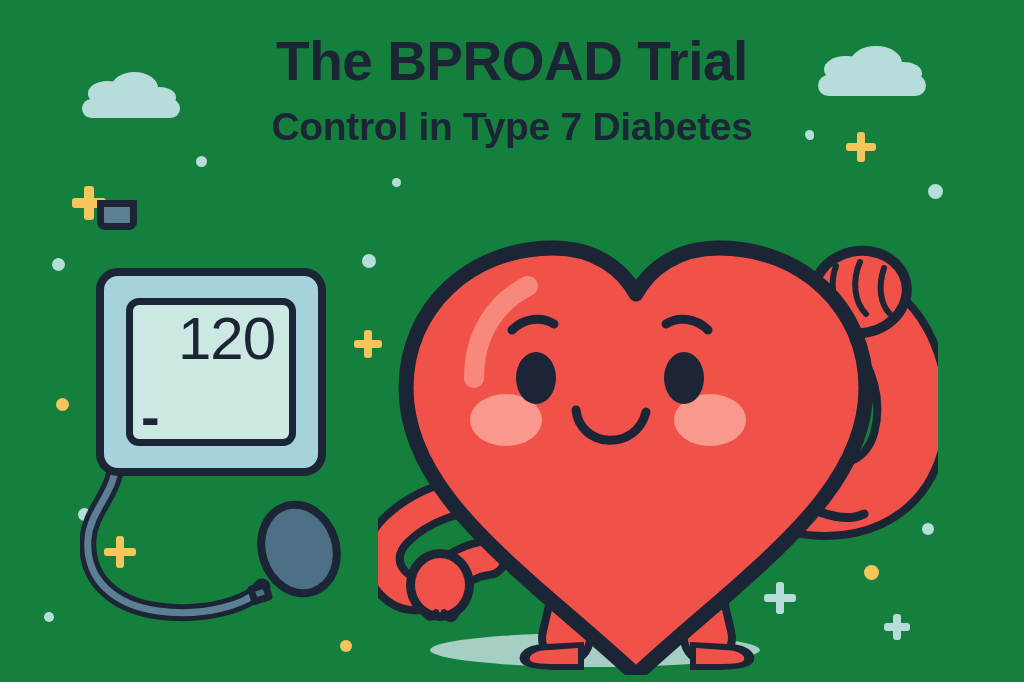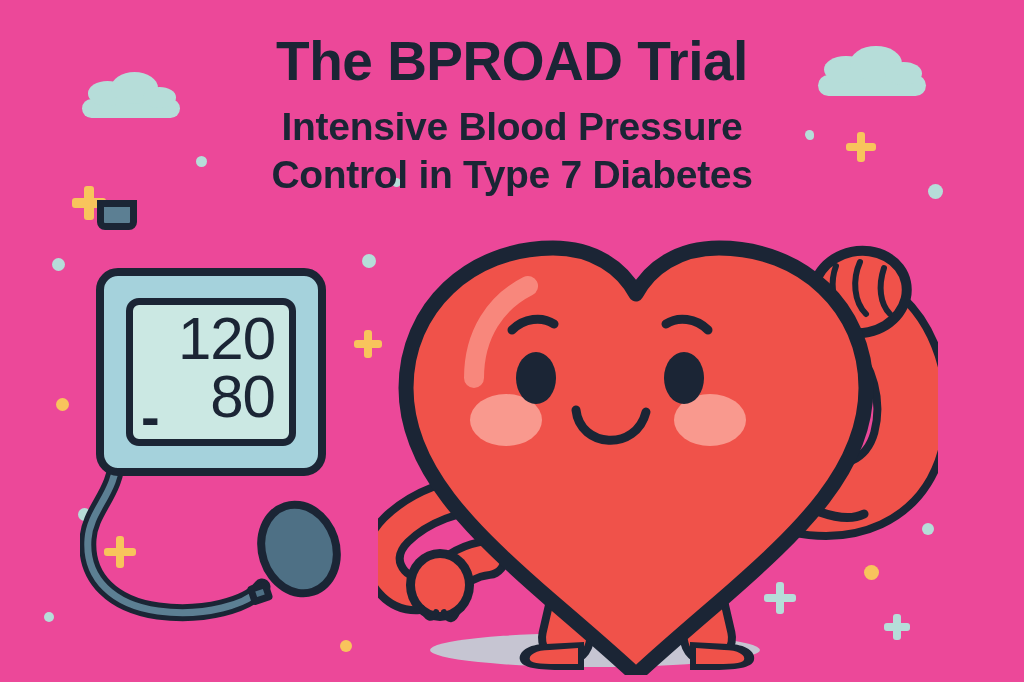--- a/index.html
+++ b/index.html
@@ -4,21 +4,21 @@
 <style>
   html, body {
     margin: 0;
     padding: 0;
     background: #ffffff;
   }
   #canvas {
     position: relative;
     width: 1024px;
     height: 682px;
-    background: #ec4899;
+    background: #15803d;
     overflow: hidden;
     font-family: "Liberation Sans", sans-serif;
   }
 
   
   .deco { position: absolute; }
   .deco-dot { border-radius: 50%; }
   .deco-plus {
     
   }
@@ -241,21 +241,20 @@
       <div class="deco deco-dot" style="background: rgb(182, 221, 217); left: 928px; top: 184px; width: 15px; height: 15px;"></div>
       <div class="deco deco-dot" style="background: rgb(182, 221, 217); left: 810px; top: 512px; width: 14px; height: 14px;"></div>
       <div class="deco deco-dot" style="background: rgb(248, 196, 92); left: 864px; top: 565px; width: 15px; height: 15px;"></div>
       <div class="deco deco-dot" style="background: rgb(182, 221, 217); left: 922px; top: 523px; width: 12px; height: 12px;"></div>
       <div class="deco deco-dot" style="background: rgb(248, 196, 92); left: 340px; top: 640px; width: 12px; height: 12px;"></div>
       <div class="deco deco-dot" style="background: rgb(182, 221, 217); left: 44px; top: 612px; width: 10px; height: 10px;"></div>
     </div>
 
   <div id="title-block">
     <div id="main-title">The BPROAD Trial</div>
-    <div class="subtitle-line">Intensive Blood Pressure</div>
     <div class="subtitle-line">Control in Type 7 Diabetes</div>
   </div>
 
   <div id="ground-shadow"></div>
 
   <svg id="bp-tube" width="300" height="230" viewBox="0 0 300 230">
     <path d="M 37 0
              C 37 38, 10 54, 8 84
              C 5 124, 34 150, 78 156
              C 124 162, 168 150, 182 132" fill="none" stroke="#1b2535" stroke-width="17" stroke-linecap="round"></path>
@@ -263,21 +262,20 @@
              C 37 38, 10 54, 8 84
              C 5 124, 34 150, 78 156
              C 124 162, 168 150, 182 132" fill="none" stroke="#5c7f93" stroke-width="7" stroke-linecap="round"></path>
   </svg>
 
   <div id="bp-monitor">
     <div id="monitor-frame">
       <div id="monitor-screen">
         <div id="reading-separator">-</div>
         <div id="reading-systolic">120</div>
-        <div id="reading-diastolic">80</div>
       </div>
     </div>
   </div>
   <div id="monitor-neck"></div>
 
   <div id="bp-bulb-nozzle"></div>
   <div id="bp-bulb"></div>
 
   <svg id="heart-character" viewBox="0 0 560 445">
     <defs>

